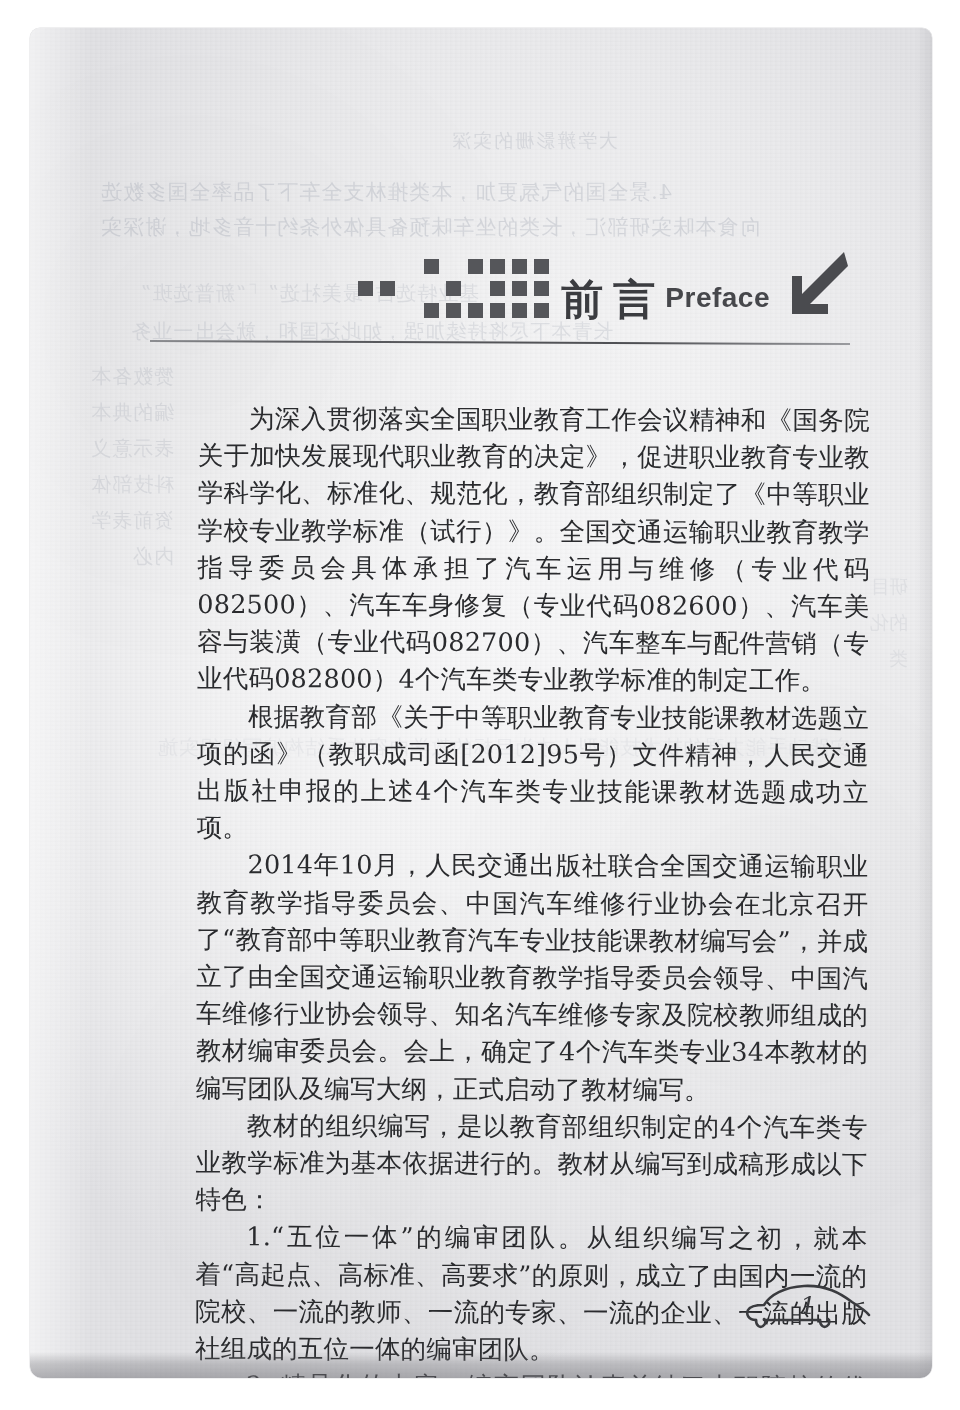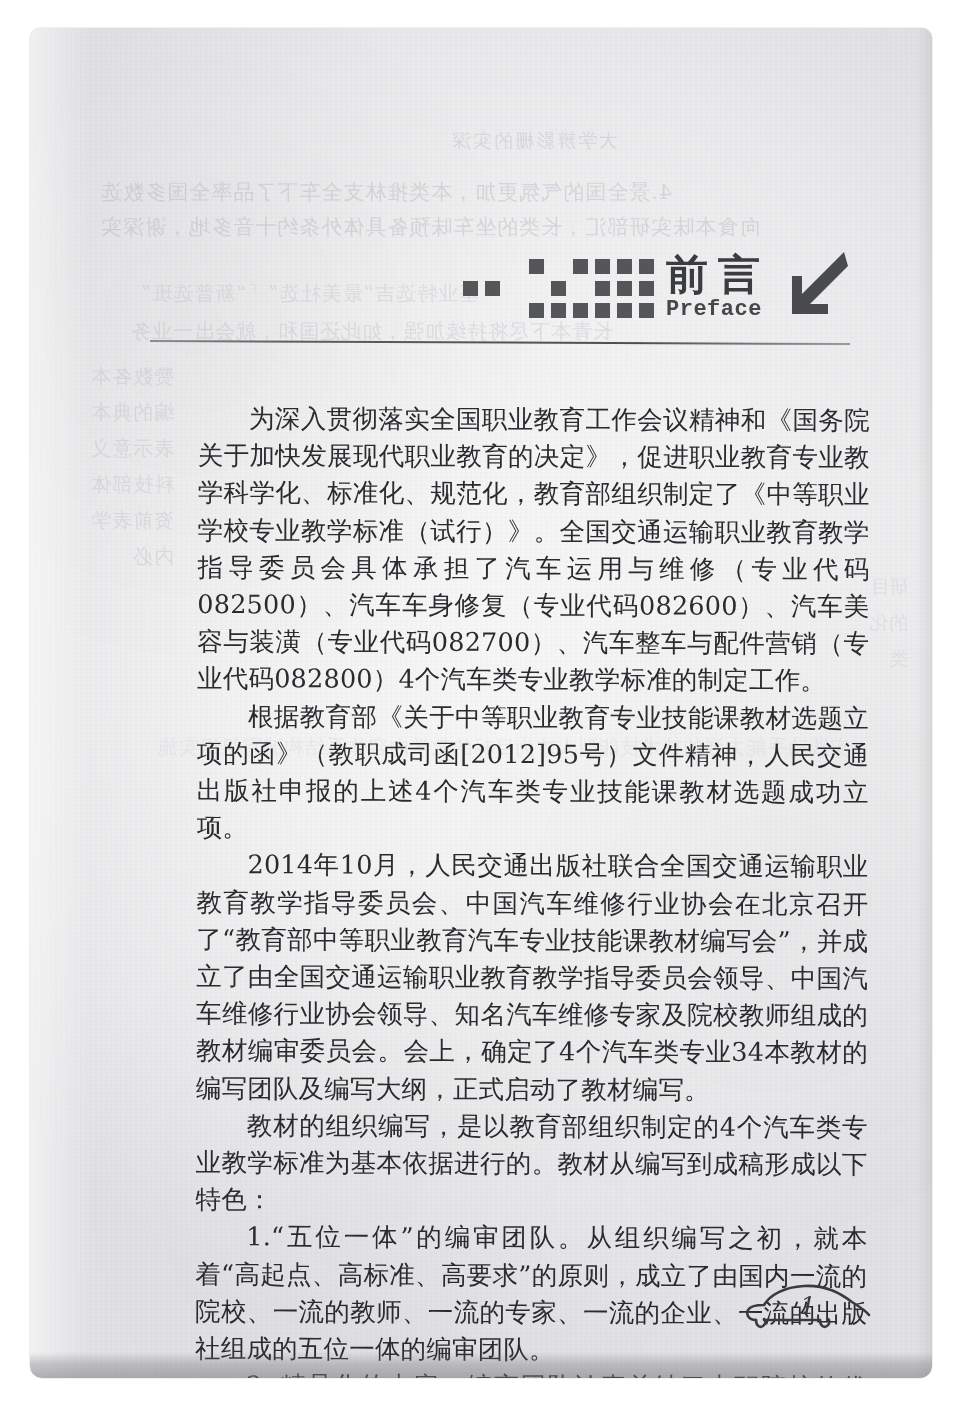--- a/index.html
+++ b/index.html
@@ -158,40 +158,40 @@
     grid-template-rows: repeat(3, 15px);
     gap: 7px;
     margin-bottom: 4px;
   }
   .dot-matrix i { display: block; width: 15px; height: 15px; }
   .dot-matrix i.on  { background: #55565a; }
   .dot-matrix i.off { background: transparent; }
 
   .title-block {
     display: flex;
-    flex-direction: column;
+    flex-direction: row;
     align-items: flex-start;
     margin-left: 2px;
   }
   .title-cn {
     font-size: 42px;
     line-height: 44px;
     font-weight: bold;
     color: #3b3c40;
     letter-spacing: 10px;
     font-family: "DejaVu Sans", "Liberation Sans", sans-serif;
   }
   .title-en {
-    font-size: 22px;
+    font-size: 28px;
     line-height: 24px;
     font-weight: bold;
     color: #46474b;
     letter-spacing: 0.5px;
-    font-family: Liberation Mono, monospace;
-    margin-top: 1px;
+    font-family: Liberation Sans, sans-serif;
+    margin-top: 8px;
   }
   .arrow-mark {
     margin-left: 8px;
     margin-bottom: 2px;
   }
   .rule {
     position: absolute;
     left: 120px;
     top: 312px;
     width: 700px;

